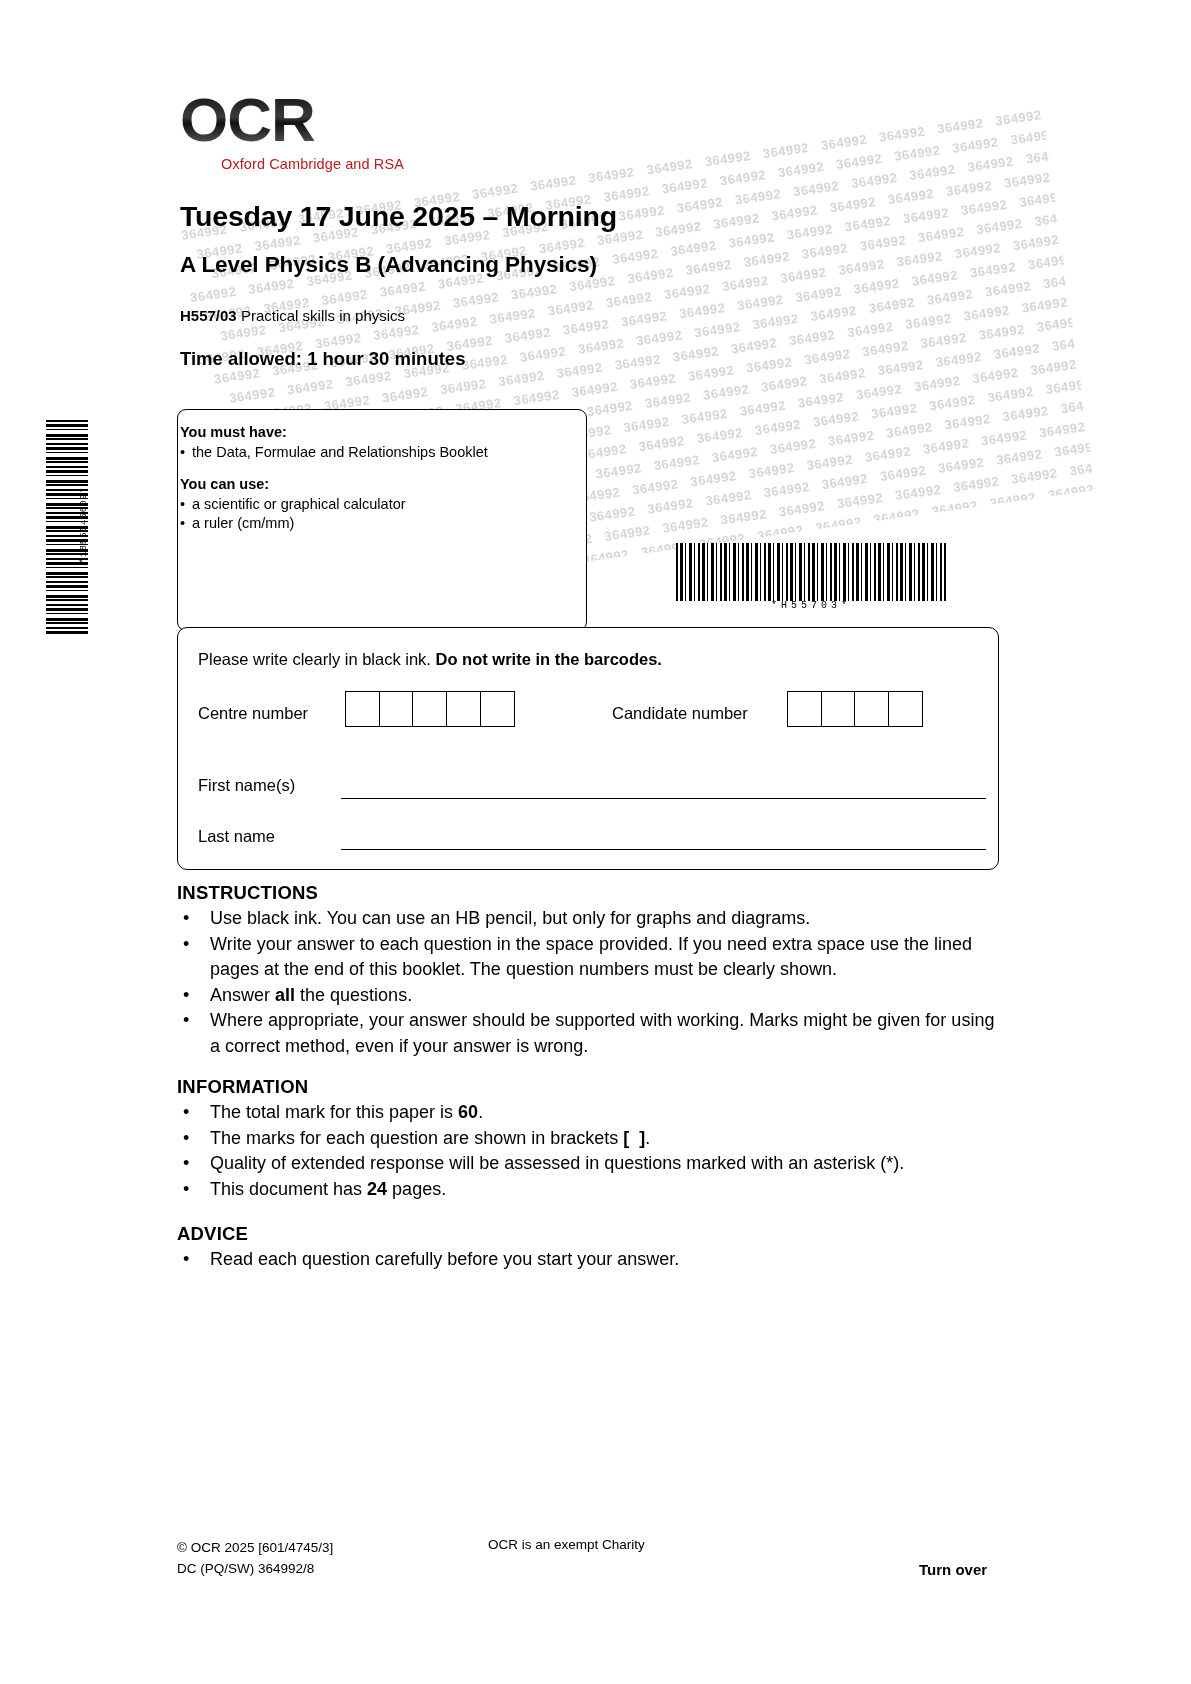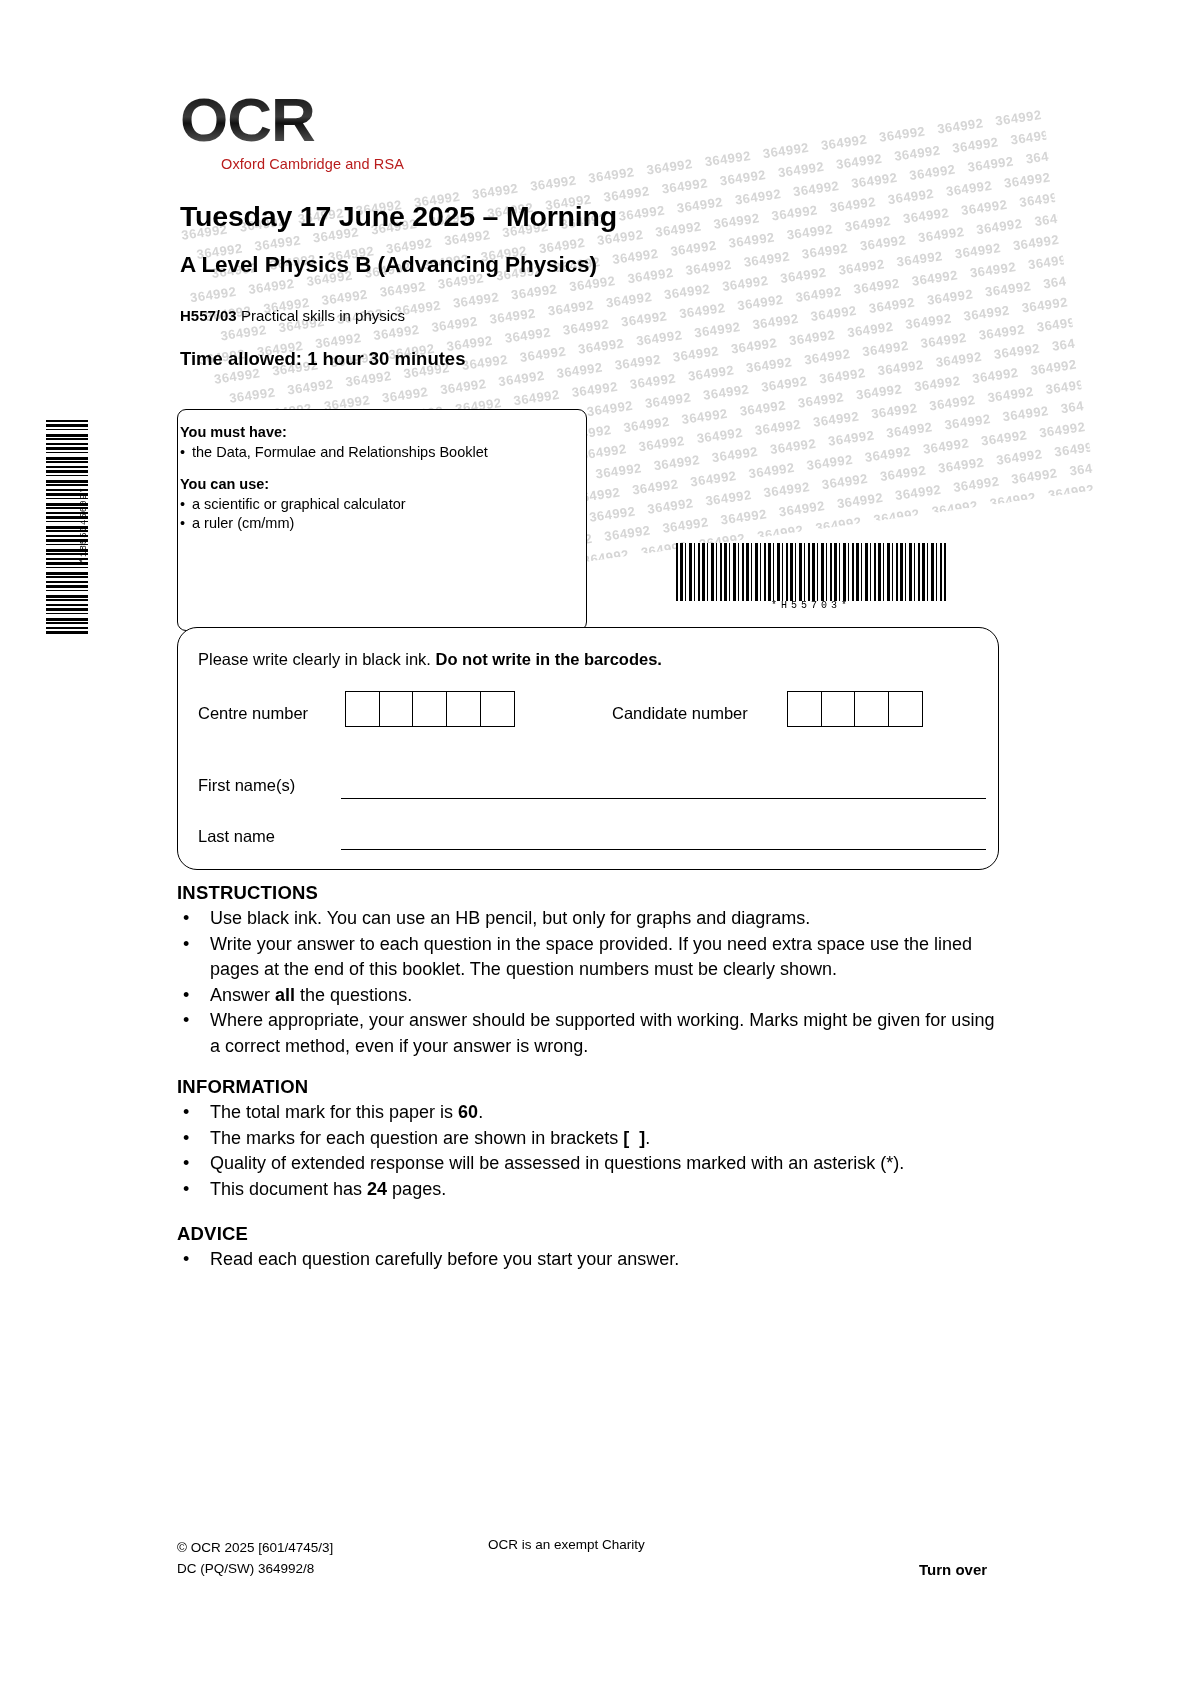--- a/index.html
+++ b/index.html
@@ -184,21 +184,21 @@
   }
 
   
   .candbox {
     position: absolute;
     left: 177px;
     top: 627px;
     width: 822px;
     height: 243px;
     border: 1.6px solid #000;
-    border-radius: 20px;
+    border-radius: 10px;
     box-sizing: border-box;
     background: #fff;
   }
   .candbox .note {
     position: absolute;
     left: 20px; top: 22px;
     font-size: 16.5px;
   }
   .candbox .note b { font-weight: bold; }
   .lbl { position: absolute; font-size: 16.5px; }

